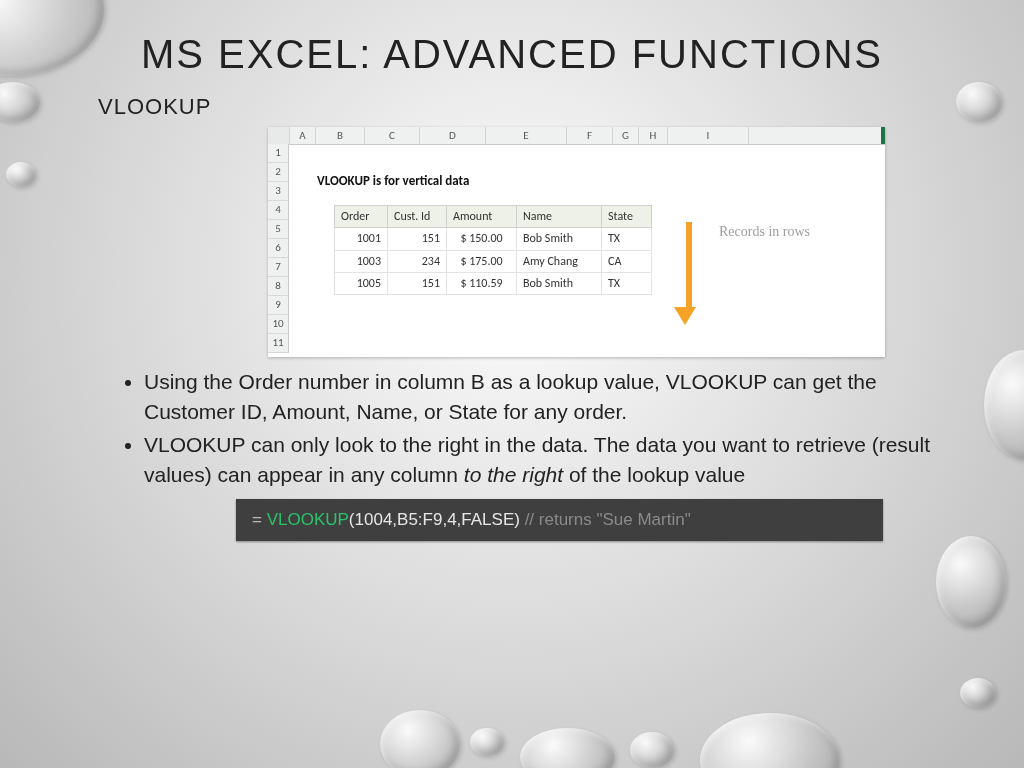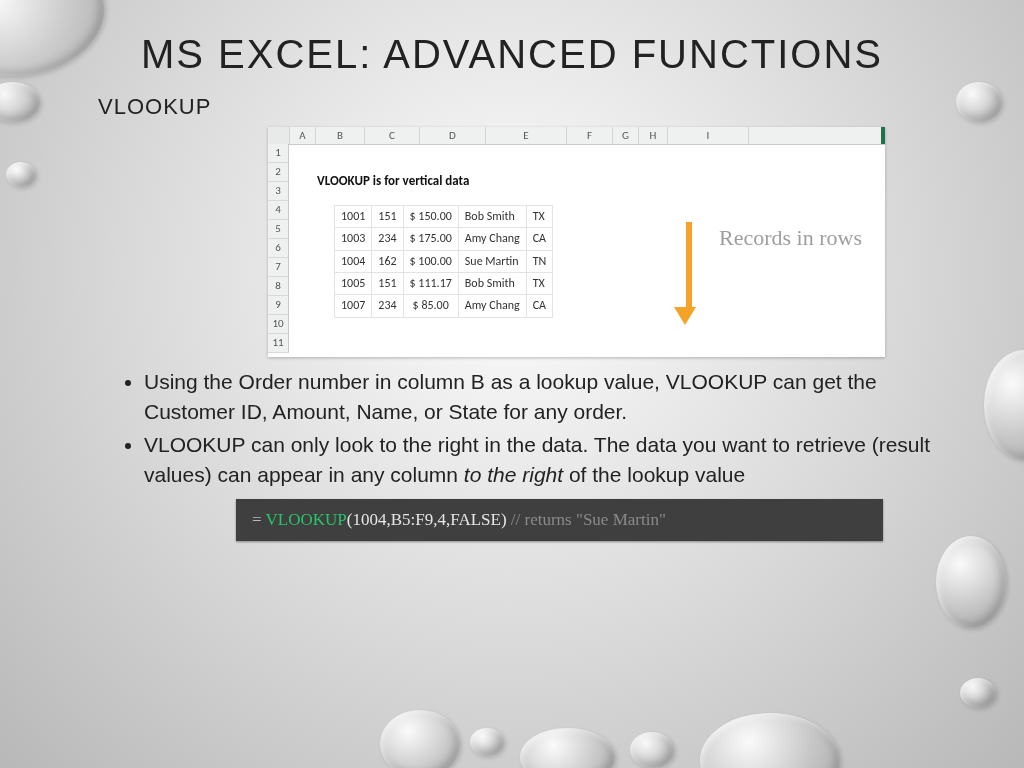--- a/index.html
+++ b/index.html
@@ -39,24 +39,24 @@
   .rownums div { height:18px; line-height:18px; text-align:center; font-size:11px; color:#555; background:#eef1f0; border-bottom:1px solid #d9d9d9; border-right:1px solid #c9c9c9;}
   .grid { position:absolute; left:21px; top:17px; right:0; }
   .caption { position:absolute; left:28px; top:28px; font-weight:700; font-size:13px; color:#111;}
   table.data { position:absolute; left:45px; top:61px; border-collapse:collapse; font-size:12px;}
   table.data th { background:#eef1e8; font-weight:400; text-align:left; padding:2px 6px; border:1px solid #cfcfcf;}
   table.data td { border:1px solid #e3e3e3; padding:2px 6px;}
   .num{text-align:right;} .mon{text-align:center;}
   .arrow { position:absolute; left:393px; top:78px; }
   .arrow .shaft{width:6px;height:85px;background:#f4a228;margin:0 auto;}
   .arrow .head{width:0;height:0;border-left:11px solid transparent;border-right:11px solid transparent;border-top:18px solid #f4a228;margin-left:-8px;}
-  .annot { position:absolute; left:430px; top:78px; color:#9e9e9e; font-family:"Segoe Script","Comic Sans MS",cursive; font-size:22px;}
+  .annot { position:absolute; left:430px; top:78px; color:#9e9e9e; font-family:"Segoe Script","Comic Sans MS",cursive; font-size:14px;}
   .formula {
     margin:6px 0 0 138px; width:615px; background:#3f3f3f;
-    font-family:Liberation Serif, serif; font-size:17px;
+    font-family:Liberation Sans, sans-serif; font-size:17px;
     padding:9px 16px; color:#b4b4b4; box-shadow:0 1px 2px rgba(0,0,0,.4);
   }
   .f-eq{color:#bbb;} .f-fn{color:#27c46a;} .f-arg{color:#e6e6e6;} .f-cmt{color:#8a8a8a;}
   .greenbar{position:absolute;right:0;top:0;width:4px;height:17px;background:#1f7246;}
 </style>
 </head>
 <body>
 
 <div class="bubbles">
   <div class="bubble" style="left:-55px;top:-40px;width:160px;height:115px;transform:rotate(-12deg);"></div>
@@ -103,54 +103,47 @@
       <div>7</div>
         <div>8</div>
         <div>9</div>
       <div>10</div>
         <div>11</div>
     </div>
     <div class="grid">
       <div class="caption">VLOOKUP is for vertical data</div>
       <table class="data">
         <tbody>
+            <tr>
+          <th style="width:40px">Order</th>
+          <th style="width:46px">Cust. Id</th>
+          <th style="width:57px">Amount</th>
+          <th style="width:72px">Name</th>
+          <th style="width:37px">State</th>
+        </tr>
         <tr>
               <td class="num">1001</td>
               <td class="num">151</td>
               <td class="mon">$ 150.00</td>
               <td>Bob Smith</td>
               <td>TX</td>
             </tr>
         <tr>
               <td class="num">1003</td>
               <td class="num">234</td>
               <td class="mon">$ 175.00</td>
               <td>Amy Chang</td>
               <td>CA</td>
             </tr>
         <tr>
-              <td class="num">1004</td>
-              <td class="num">162</td>
-              <td class="mon">$ 100.00</td>
-              <td>Sue Martin</td>
-              <td>TN</td>
-            </tr>
-        <tr>
               <td class="num">1005</td>
               <td class="num">151</td>
-              <td class="mon">$ 111.17</td>
+              <td class="mon">$ 110.59</td>
               <td>Bob Smith</td>
               <td>TX</td>
-            </tr>
-        <tr>
-              <td class="num">1007</td>
-              <td class="num">234</td>
-              <td class="mon">$  85.00</td>
-              <td>Amy Chang</td>
-              <td>CA</td>
             </tr>
       </tbody>
         </table>
       <div class="arrow">
           <div class="shaft"></div>
           <div class="head"></div>
         </div>
       <div class="annot">Records in rows</div>
     </div>
   </div>

